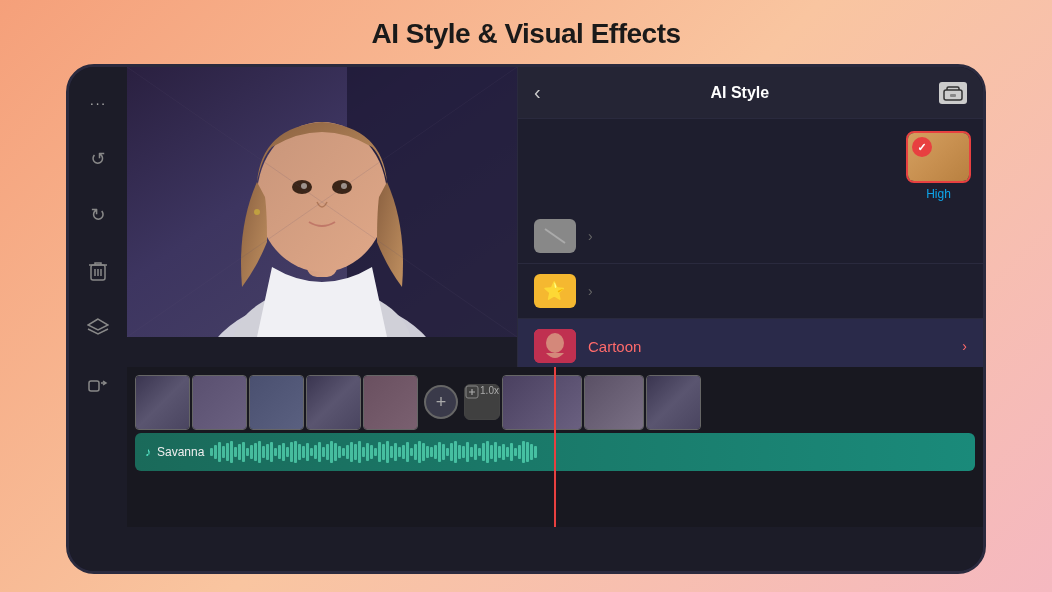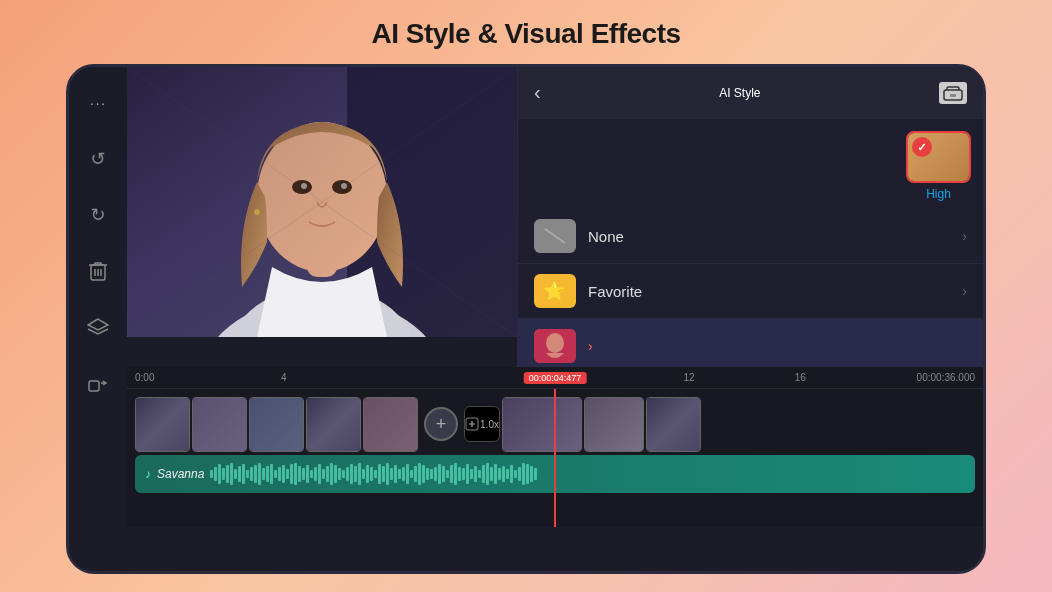--- a/index.html
+++ b/index.html
@@ -110,22 +110,22 @@
     }
 
     .panel-back {
       color: #ccc;
       font-size: 20px;
       cursor: pointer;
     }
 
     .panel-title {
       color: #ffffff;
-      font-size: 12px;
-      font-weight: 400;
+      font-size: 16px;
+      font-weight: 700;
     }
 
     .panel-store-icon {
       width: 28px;
       height: 22px;
       background: #ccc;
       border-radius: 3px;
       display: flex;
       align-items: center;
       justify-content: center;
@@ -320,24 +320,24 @@
       font-size: 18px;
       cursor: pointer;
       flex-shrink: 0;
       margin: 0 4px;
     }
 
     .track-speed-badge {
       width: 36px;
       height: 36px;
       border-radius: 6px;
-      background: #000000;
+      background: #404040;
       border: 1px solid #444;
       display: flex;
-      align-items: center;
+      align-items: flex-start;
       justify-content: center;
       color: #aaa;
       font-size: 11px;
       flex-shrink: 0;
     }
 
     .audio-track {
       height: 38px;
       margin: 0 8px;
       background: linear-gradient(90deg, #1a6a5a, #1a7a6a, #1a8a7a);
@@ -351,21 +351,20 @@
 
     .audio-icon {
       color: #5af0d0;
       font-size: 12px;
     }
 
     .audio-label {
       color: #eee;
       font-size: 12px;
       font-weight: 500;
-      font-style: italic;
     }
 
     .audio-waveform {
       flex: 1;
       height: 24px;
       display: flex;
       align-items: center;
       gap: 1px;
     }
 
@@ -519,55 +518,46 @@
 
         <div class="menu-list">
 
           <div class="menu-item">
             <div class="menu-item-icon none-icon">
               <svg width="30" height="24" viewBox="0 0 30 24">
                   <rect width="30" height="24" fill="#888"></rect>
                   <line x1="5" y1="5" x2="25" y2="19" stroke="#aaa" stroke-width="2"></line>
                 </svg>
             </div>
-            <span class="menu-item-label normal-label">None</span>
             <span class="menu-item-chevron">›</span>
           </div>
 
           <div class="menu-item">
             <div class="menu-item-icon star-icon">⭐</div>
-            <span class="menu-item-label normal-label">Favorite</span>
             <span class="menu-item-chevron">›</span>
           </div>
 
           <div class="menu-item active">
             <div class="menu-item-icon cartoon-icon">
               <svg width="42" height="34" viewBox="0 0 42 34">
                 <rect width="42" height="34" fill="#c03050"></rect>
                 <ellipse cx="21" cy="14" rx="9" ry="10" fill="#d4887a"></ellipse>
                 <path d="M12 24 Q21 34 30 24" fill="#d4887a"></path>
               </svg>
             </div>
+            <span class="menu-item-label active-label">Cartoon</span>
             <span class="menu-item-chevron" style="color:#ff6b6b">›</span>
           </div>
 
         </div>
       </div>
     </div>
 
     <div class="timeline-area">
 
-      <div class="timeline-ruler">
-        <span class="ruler-time left">0:00</span>
-        <span class="ruler-time" style="left:18%;color:#888;font-size:10px;">4</span>
-        <span class="ruler-time center-label">00:00:04:477</span>
-        <span class="ruler-time" style="left:65%;color:#888;font-size:10px;">12</span>
-        <span class="ruler-time" style="left:78%;color:#888;font-size:10px;">16</span>
-        <span class="ruler-time right">00:00:36.000</span>
-      </div>
 
       <div class="timeline-tracks">
         <div class="playhead"></div>
 
         <div class="video-track">
 
           <div class="track-clip">
               <div class="track-clip-inner"></div>
             </div>
           <div class="track-clip">

